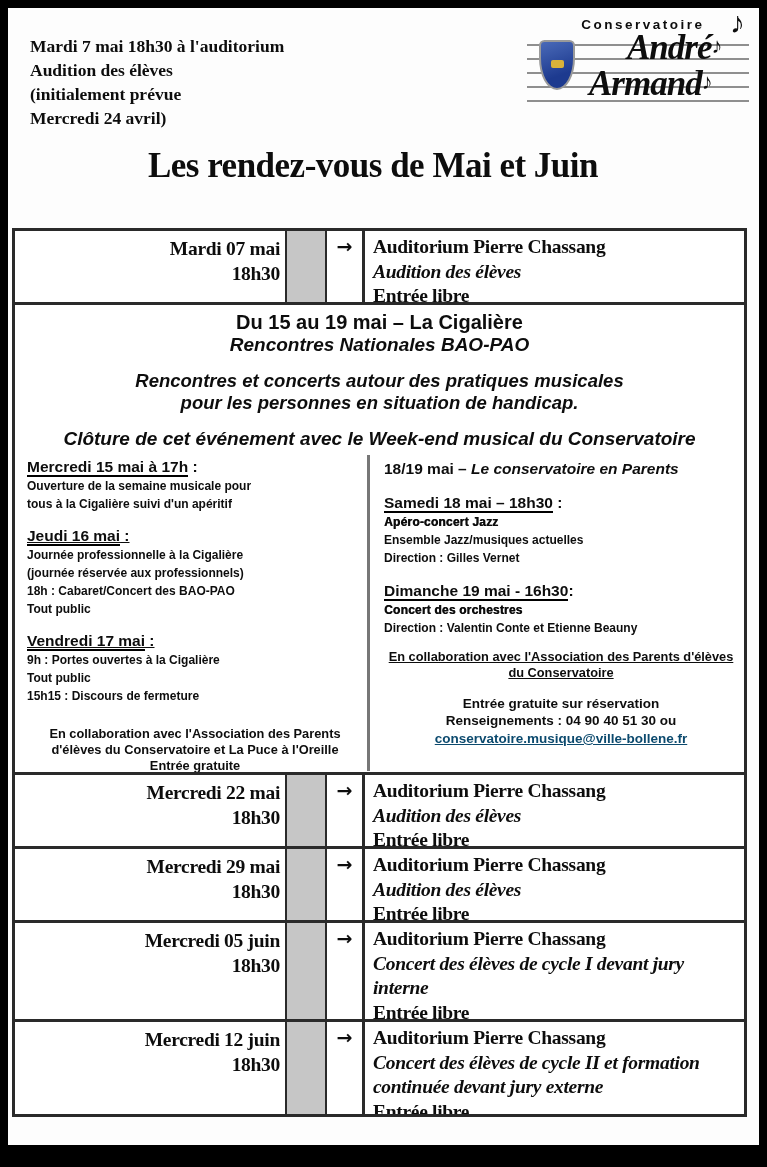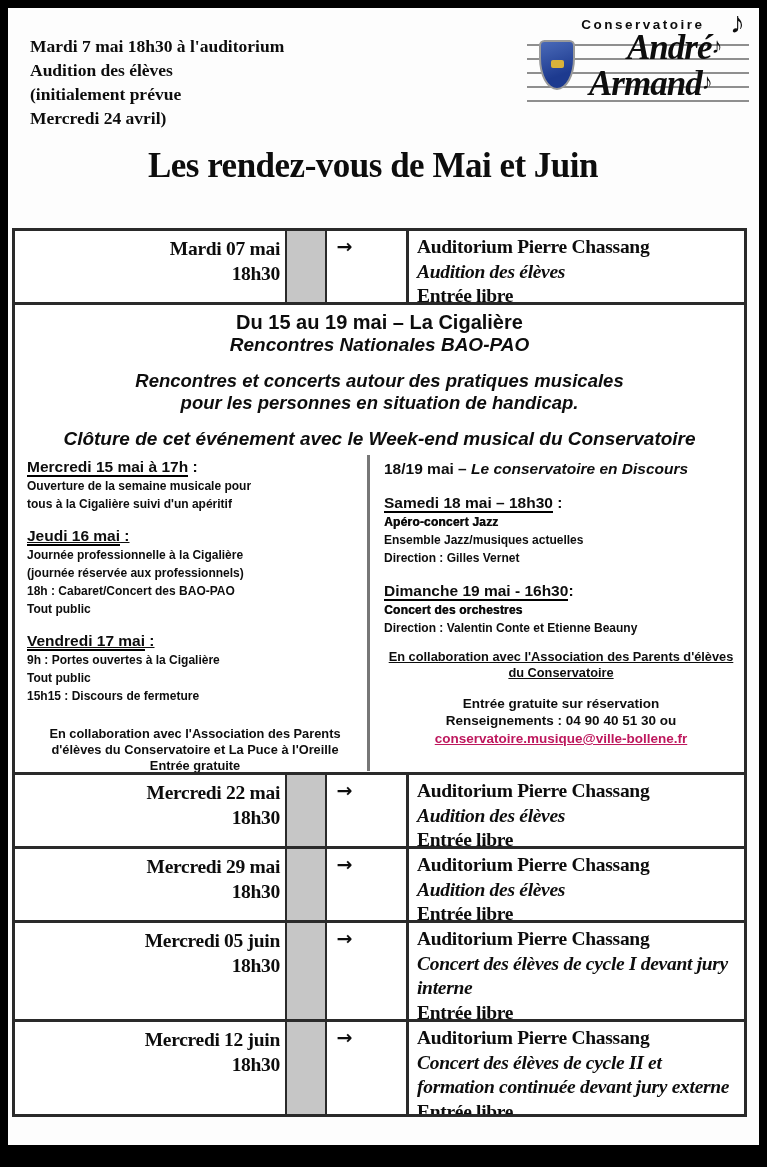--- a/index.html
+++ b/index.html
@@ -38,21 +38,21 @@
   .table { position:absolute; left:4px; top:220px; width:735px; border:3px solid #2a2a2a; background:#fff; }
   .t-row { display:flex; border-top:3px solid #2a2a2a; overflow:hidden; }
   .t-row.first { border-top:none; }
   .rh0 { height:71px; } .rh2 { height:74px; } .rh3 { height:74px;justify-content:flex-end; } .rh4 { height:99px; } .rh5 { height:95px; }
   .cell.date { width:270px; text-align:right; padding:5px 5px 0 0; font-weight:bold;
                font-size:19.5px; line-height:25px; letter-spacing:-0.3px; }
   .cell.gray { width:42px; background:#c6c6c6; border-left:2px solid #2a2a2a; border-right:2px solid #2a2a2a; }
   .cell.arrow { width:35px; text-align:center; padding-top:4px; font-weight:bold; font-size:19px;
                 font-family:"DejaVu Sans", sans-serif; }
   .cell.desc { flex:1; border-left:3px solid #2a2a2a; padding:4px 8px 12px 8px; font-weight:bold;
-               font-size:19.5px; line-height:24.5px; letter-spacing:-0.3px;margin-left:44px; }
+               font-size:19.5px; line-height:24.5px; letter-spacing:-0.3px; }
   .cell.desc .event { font-style:italic; }
 
   
   .t-fest { border-top:3px solid #2a2a2a; font-family:"Liberation Sans", sans-serif;
             font-weight:bold; padding-top:6px; height:470px; overflow:hidden; }
   .fest-title { text-align:center; font-size:20px; }
   .fest-sub { text-align:center; font-size:19px; font-style:italic; }
   .fest-desc { text-align:center; font-size:18.5px; font-style:italic; margin-top:14px; }
   .fest-close { text-align:center; font-size:19px; font-style:italic; margin-top:14px; }
   .fest-cols { display:flex; margin-top:5px; height:316px; }
@@ -63,21 +63,21 @@
   .flines { font-size:12px; line-height:18px; }
   .gap { margin-top:13px;text-decoration:underline; }
   .collab { margin-top:21px; text-align:center; font-size:12.8px; line-height:16px; }
   .collab-r { margin-top:12px; text-align:center; font-size:12.8px; line-height:16px;text-decoration:underline; }
   .intro { margin-bottom:14px; }
   .it { font-style:italic; }
   .heavy { text-shadow:0.5px 0 0 currentColor; letter-spacing:0.2px; }
   .sun-block { margin-top:14px; }
   .resv { margin-top:14px; text-align:center; font-size:13.5px; line-height:17px; }
   .email-wrap { text-align:center; }
-  .email { color:#be185d; text-decoration:underline; font-size:13.5px; font-weight:bold; cursor:pointer; }
+  .email { color:#0c4a6e; text-decoration:underline; font-size:13.5px; font-weight:bold; cursor:pointer; }
   [data-bind-lines] { white-space:pre-line; }
 </style>
 </head>
 <body>
 
 <div class="page">
 
   <div class="top-note" data-bind-lines="page.top_note_lines">Mardi 7 mai 18h30 à l'auditorium
 Audition des élèves
 (initialement prévue
@@ -138,21 +138,21 @@
           <p class="fh gap"><span class="u" data-bind="festival.left.day3_heading">Vendredi 17 mai</span><span data-bind="festival.left.day3_suffix"> :</span></p>
           <div class="flines" data-bind-lines="festival.left.day3_lines">9h : Portes ouvertes à la Cigalière
 Tout public
 15h15 : Discours de fermeture</div>
           <div class="collab" data-bind-lines="festival.left.collab_lines">En collaboration avec l'Association des Parents
 d'élèves du Conservatoire et La Puce à l'Oreille
 Entrée gratuite</div>
         </div>
 
         <div class="fest-right">
-          <p class="fh intro"><span data-bind="festival.right.intro_prefix">18/19 mai – </span><span class="it" data-bind="festival.right.intro_italic">Le conservatoire en Discours</span></p>
+          <p class="fh intro"><span data-bind="festival.right.intro_prefix">18/19 mai – </span><span class="it" data-bind="festival.right.intro_italic">Le conservatoire en Parents</span></p>
           <p class="fh"><span class="u" data-bind="festival.right.sat_heading">Samedi 18 mai – 18h30</span><span data-bind="festival.right.sat_suffix"> :</span></p>
           <div class="flines heavy" data-bind="festival.right.sat_event">Apéro-concert Jazz</div>
           <div class="flines" data-bind-lines="festival.right.sat_lines">Ensemble Jazz/musiques actuelles
 Direction : Gilles Vernet</div>
           <div class="sun-block">
             <p class="fh"><span class="u" data-bind="festival.right.sun_heading">Dimanche 19 mai - 16h30</span><span data-bind="festival.right.sun_suffix">:</span></p>
             <div class="flines heavy" data-bind="festival.right.sun_event">Concert des orchestres</div>
             <div class="flines" data-bind-lines="festival.right.sun_lines">Direction : Valentin Conte et Etienne Beauny</div>
           </div>
           <div class="collab-r" data-bind-lines="festival.right.collab_lines">En collaboration avec l'Association des Parents d'élèves

